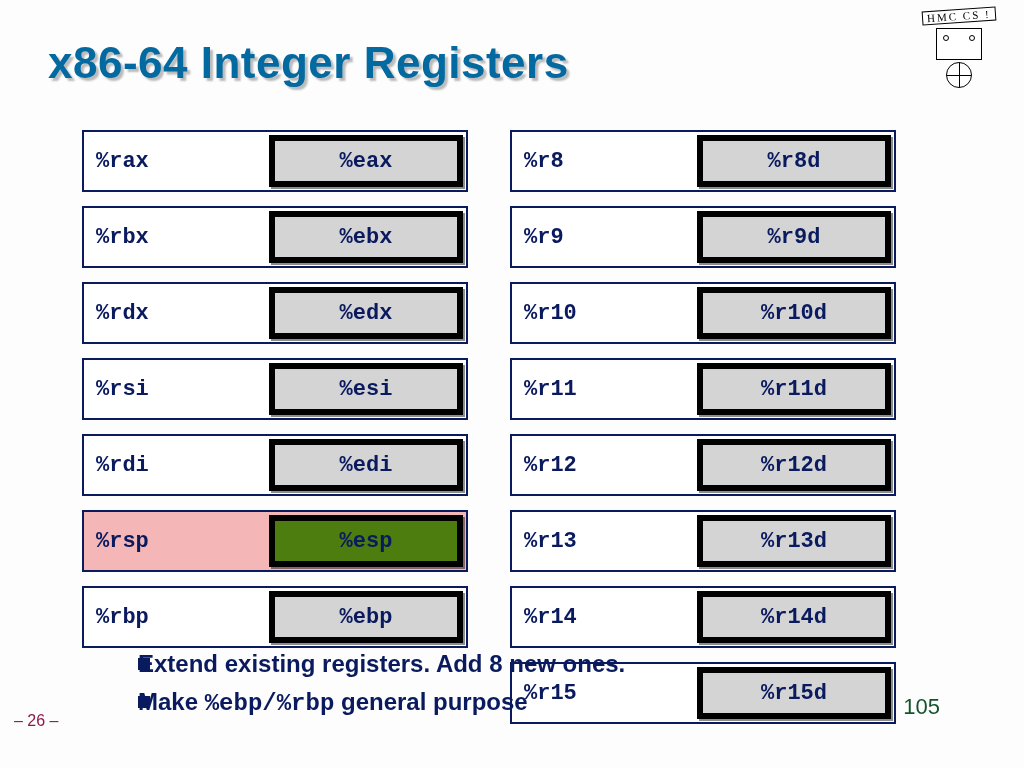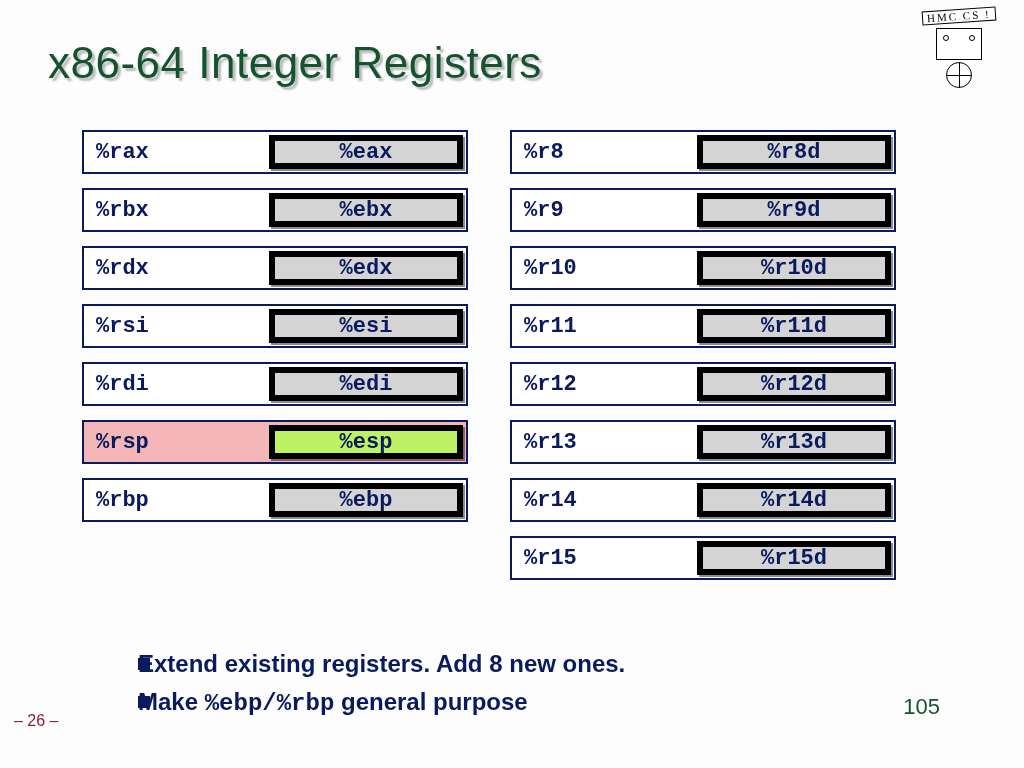--- a/index.html
+++ b/index.html
@@ -9,22 +9,22 @@
     background: #fdfdfd;
     font-family: Arial, Helvetica, sans-serif;
     position: relative;
     overflow: hidden;
   }
   .title {
     position: absolute;
     left: 48px;
     top: 38px;
     font-size: 44px;
-    font-weight: normal;
-    color: #14532d;
+    font-weight: bold;
+    color: #0369a1;
     text-shadow: 3px 3px 2px #bbb;
     letter-spacing: 0.5px;
   }
   .logo {
     position: absolute;
     right: 20px;
     top: 6px;
     width: 90px;
     text-align: center;
   }
@@ -79,21 +79,21 @@
     gap: 42px;
   }
   .col {
     display: flex;
     flex-direction: column;
     gap: 14px;
   }
   .regbox {
     position: relative;
     width: 386px;
-    height: 44px;
+    height: 62px;
     border: 2.5px solid #0a1a5e;
     background: #fff;
     display: flex;
     align-items: center;
     justify-content: flex-end;
   }
   .regbox.hl { background: #f4b6b6; }
   .reg64 {
     font-family: "Courier New", monospace;
     font-weight: bold;
@@ -112,21 +112,21 @@
     border: 6px solid #000000;
     box-shadow: 2px 2px 0 rgba(0,0,0,0.45);
     display: flex;
     align-items: center;
     justify-content: center;
     font-family: "Courier New", monospace;
     font-weight: bold;
     font-size: 22px;
     color: #0a1a5e;
   }
-  .reg32.hl { background: #bef264; }
+  .reg32.hl { background: #4d7c0f; }
 
   .bullets {
     position: absolute;
     left: 138px;
     top: 650px;
     color: #0a1a5e;
   }
   .bullets li {
     list-style: none;
     font-size: 24px;

